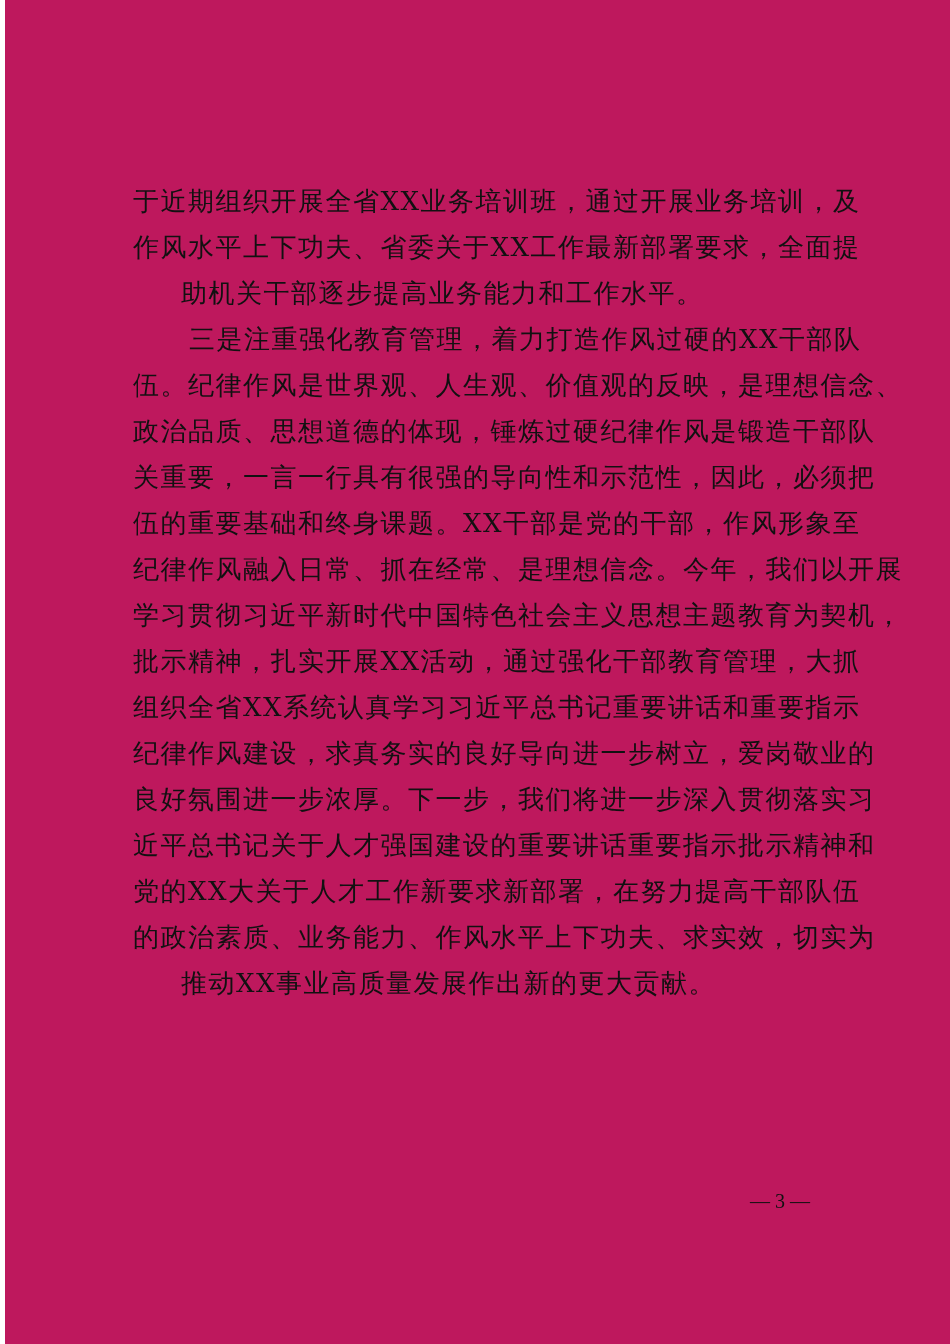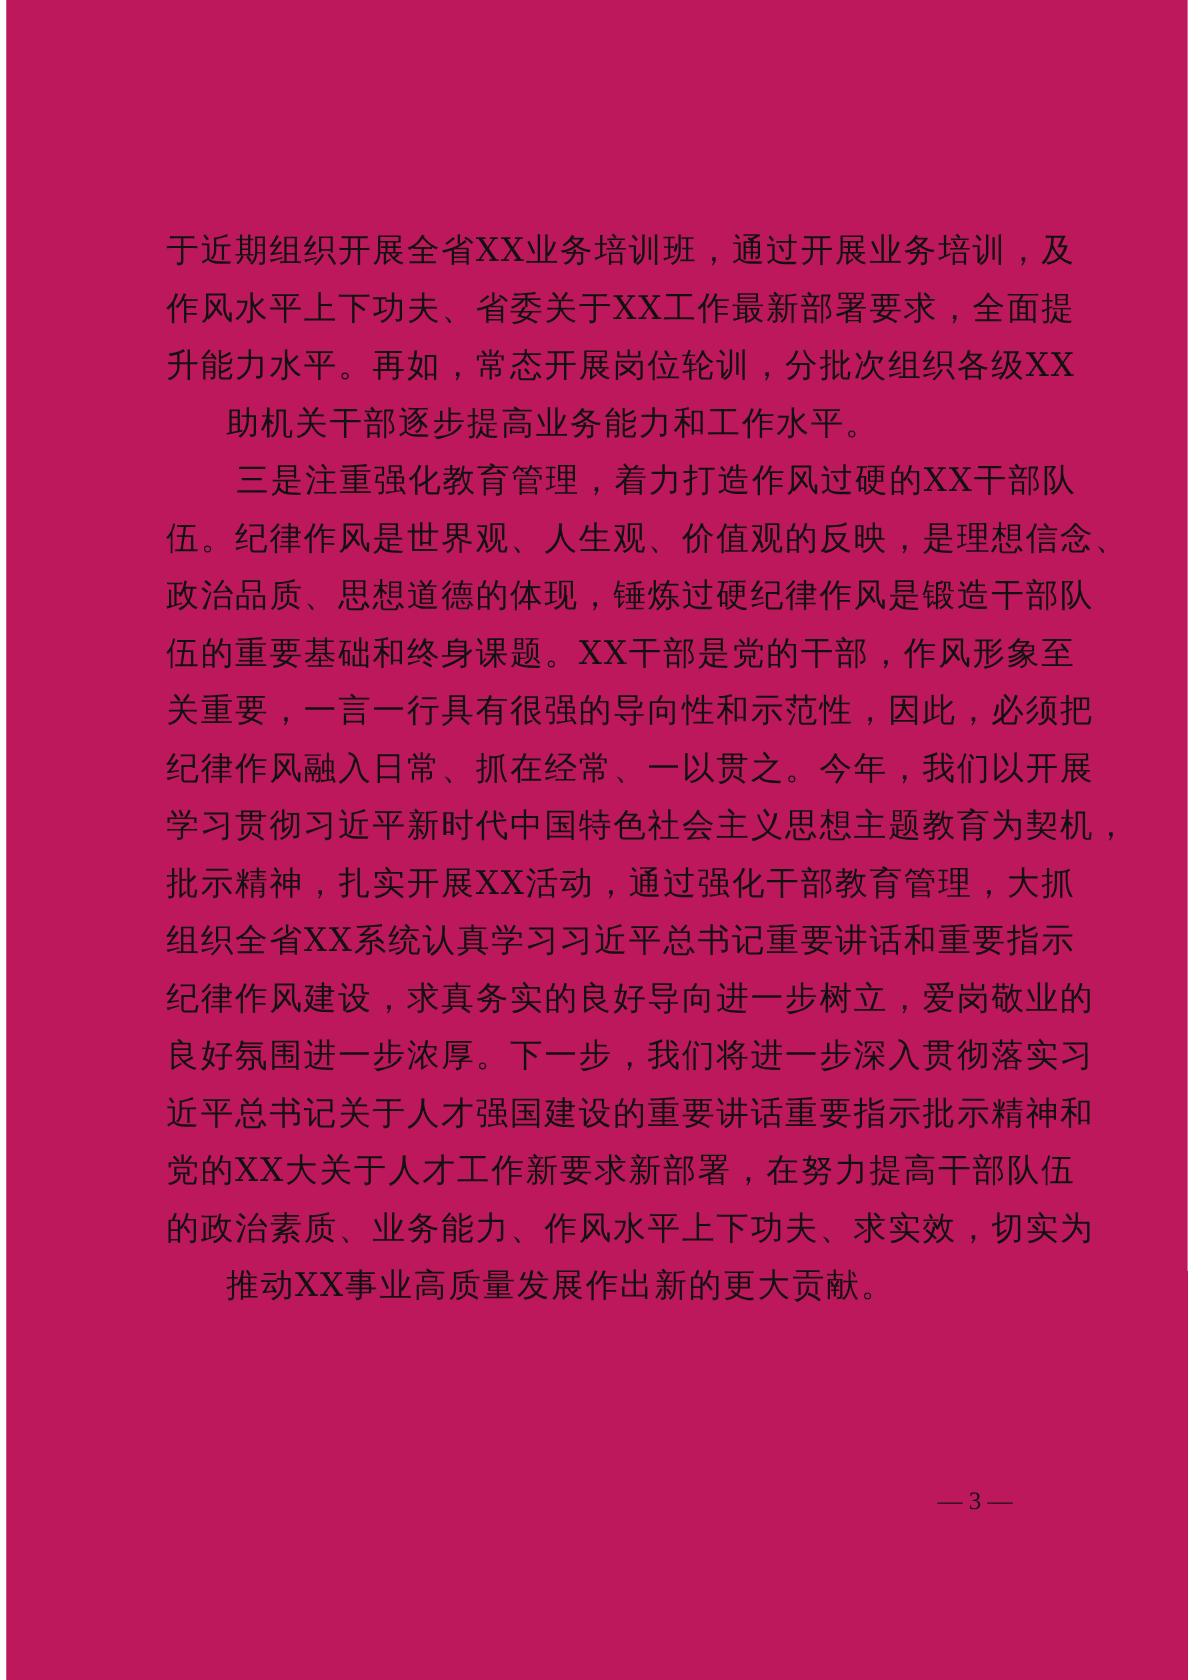--- a/index.html
+++ b/index.html
@@ -19,28 +19,27 @@
     font-family: "Liberation Serif", serif; font-size: 20px; color: #111; text-align: center;
   }
 </style>
 </head>
 <body>
 
 <div class="page">
   <div class="body-text">
     <div class="line">于近期组织开展全省XX业务培训班，通过开展业务培训，及</div>
     <div class="line">作风水平上下功夫、省委关于XX工作最新部署要求，全面提</div>
-    <div class="line">升能力水平。再如，常态开展岗位轮训，分批次组织各级XX</div>
     <div class="line last">助机关干部逐步提高业务能力和工作水平。</div>
     <div class="line indent">三是注重强化教育管理，着力打造作风过硬的XX干部队</div>
     <div class="line">伍。纪律作风是世界观、人生观、价值观的反映，是理想信念、</div>
     <div class="line">政治品质、思想道德的体现，锤炼过硬纪律作风是锻造干部队</div>
+    <div class="line">关重要，一言一行具有很强的导向性和示范性，因此，必须把</div>
     <div class="line">伍的重要基础和终身课题。XX干部是党的干部，作风形象至</div>
-    <div class="line">关重要，一言一行具有很强的导向性和示范性，因此，必须把</div>
-    <div class="line">纪律作风融入日常、抓在经常、一以贯之。今年，我们以开展</div>
+    <div class="line">纪律作风融入日常、抓在经常、是理想信念。今年，我们以开展</div>
     <div class="line">学习贯彻习近平新时代中国特色社会主义思想主题教育为契机，</div>
     <div class="line">批示精神，扎实开展XX活动，通过强化干部教育管理，大抓</div>
     <div class="line">组织全省XX系统认真学习习近平总书记重要讲话和重要指示</div>
     <div class="line">纪律作风建设，求真务实的良好导向进一步树立，爱岗敬业的</div>
     <div class="line">良好氛围进一步浓厚。下一步，我们将进一步深入贯彻落实习</div>
     <div class="line">近平总书记关于人才强国建设的重要讲话重要指示批示精神和</div>
     <div class="line">党的XX大关于人才工作新要求新部署，在努力提高干部队伍</div>
     <div class="line">的政治素质、业务能力、作风水平上下功夫、求实效，切实为</div>
     <div class="line last">推动XX事业高质量发展作出新的更大贡献。</div>
   </div>

